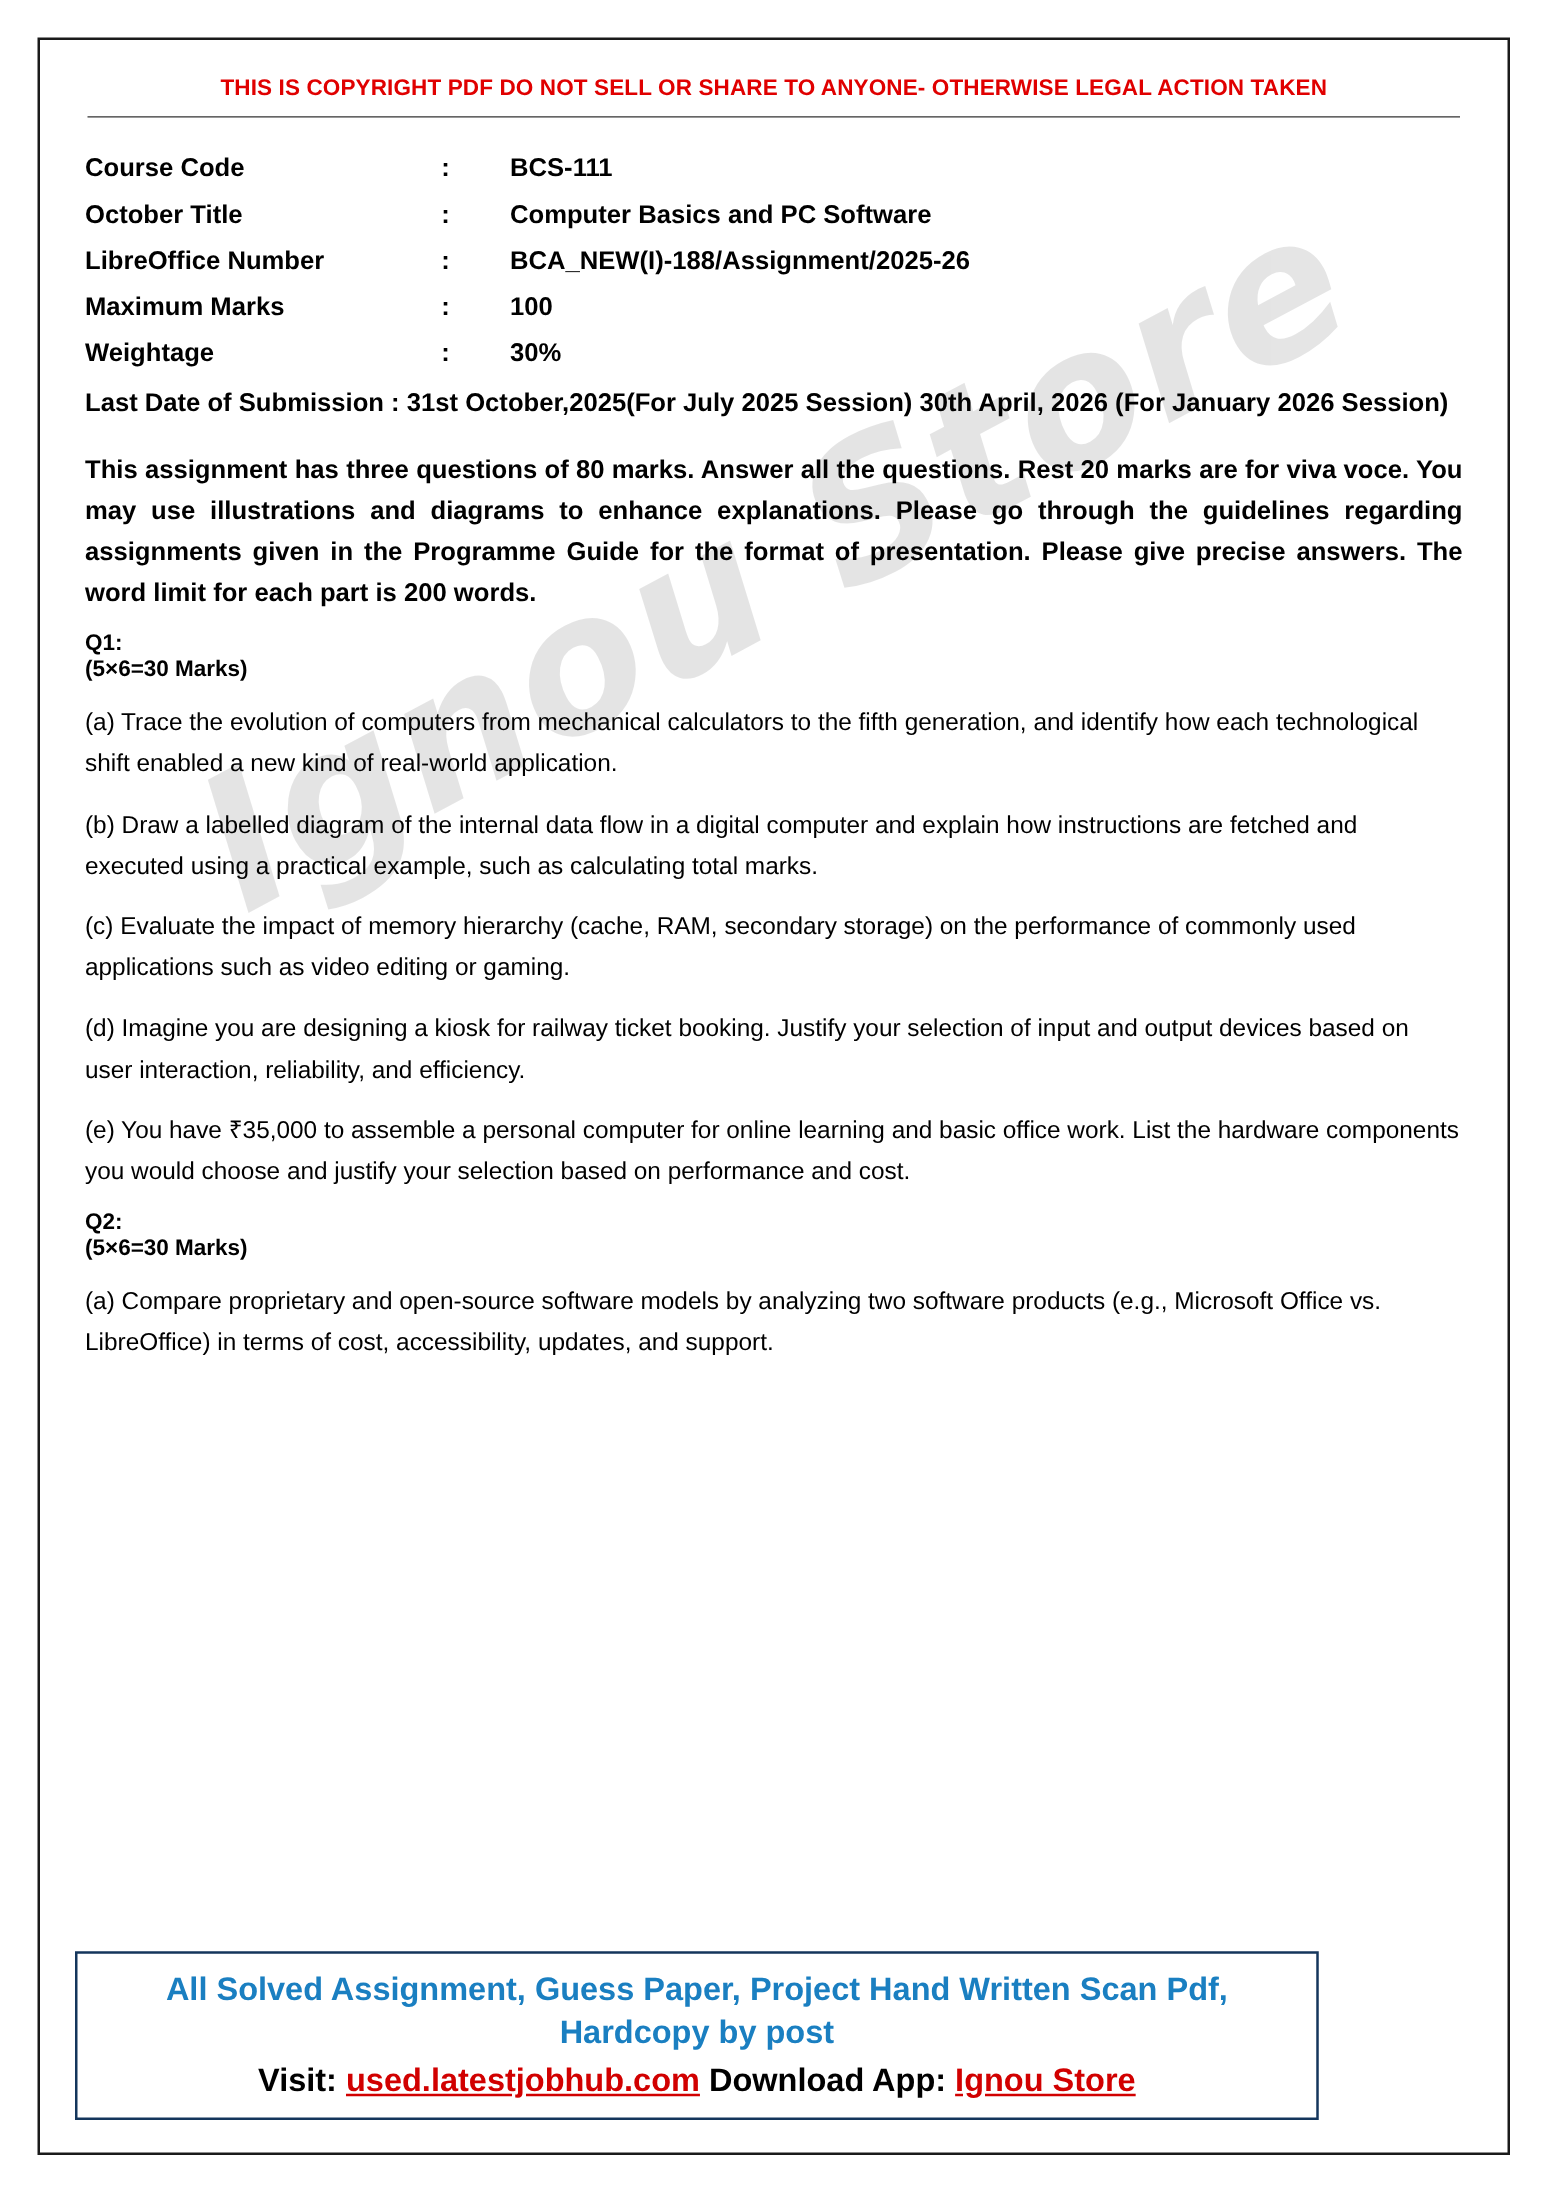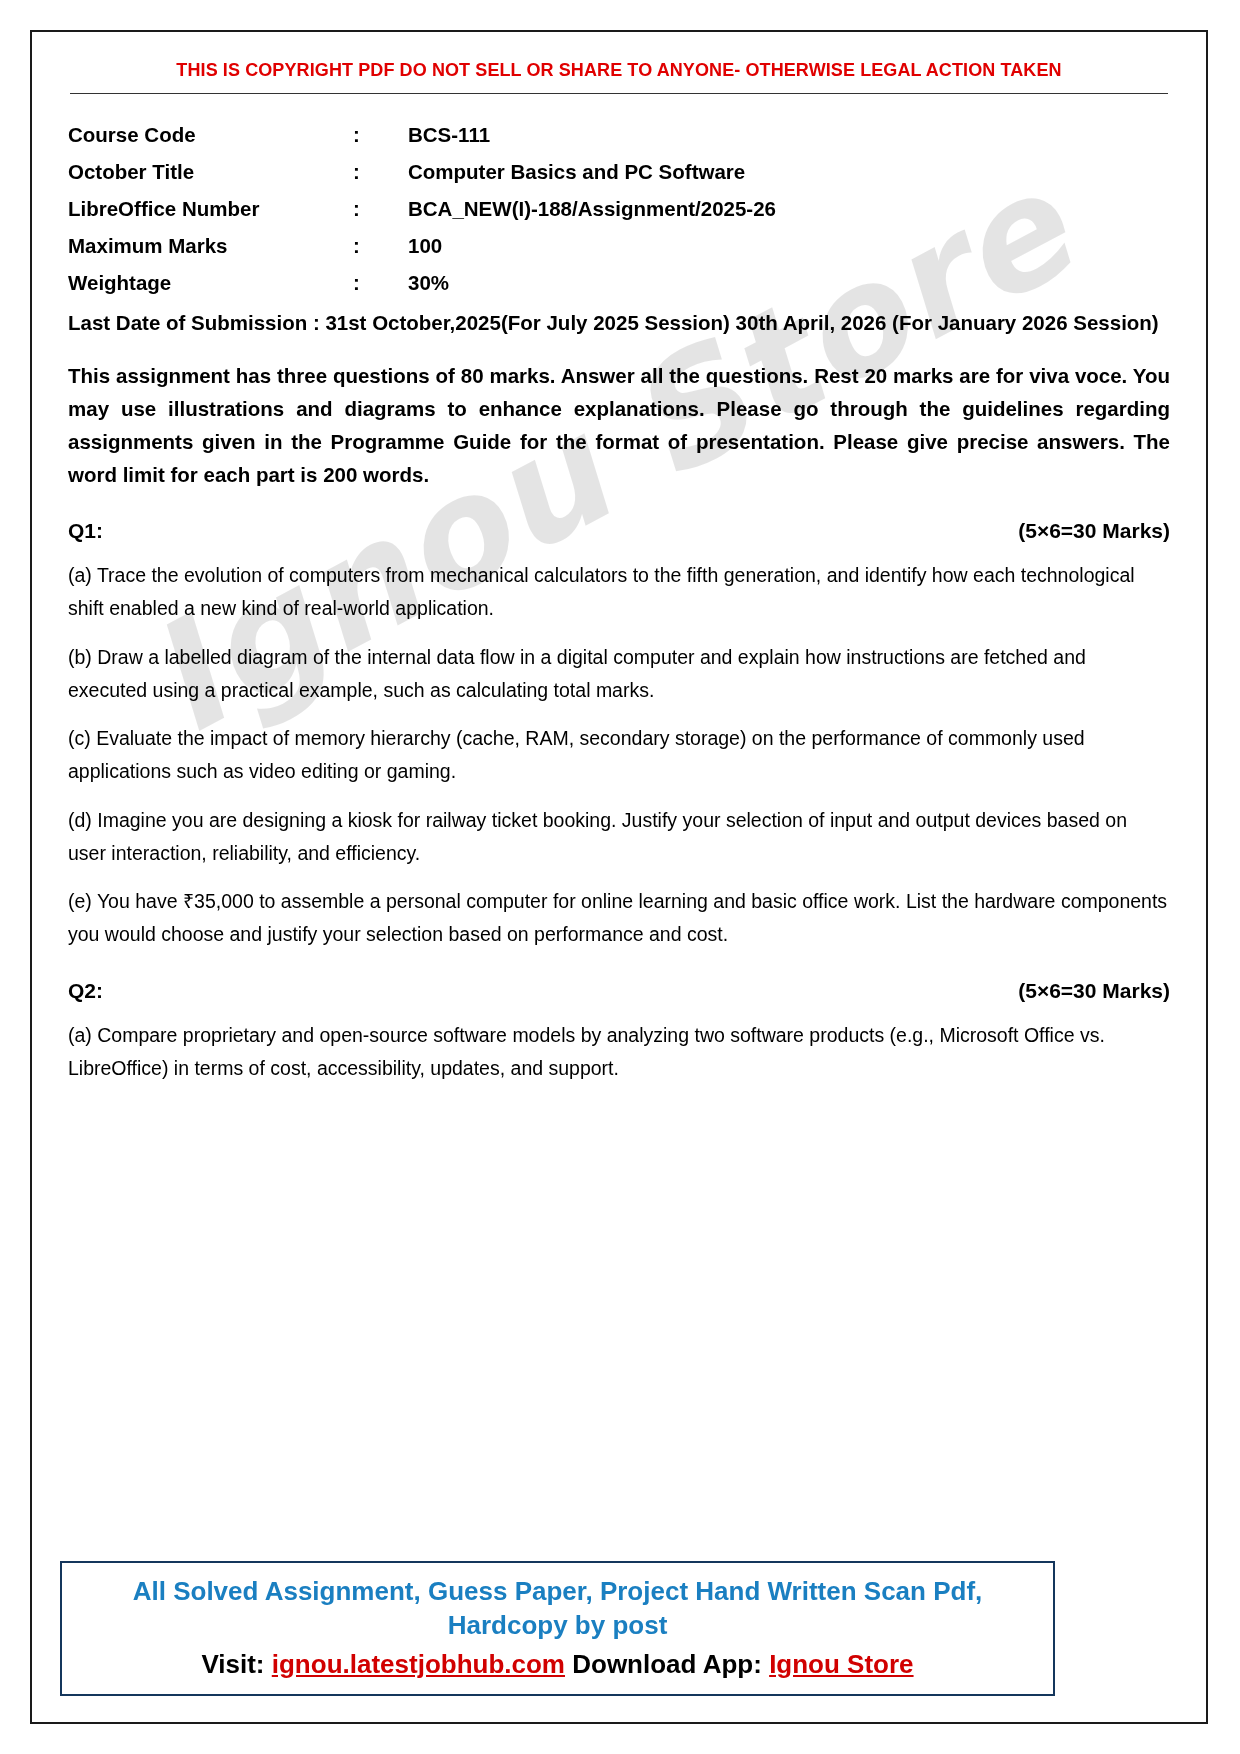--- a/index.html
+++ b/index.html
@@ -85,23 +85,24 @@
     font-size: 20.5px;
     font-weight: 700;
     line-height: 1.62;
     text-align: justify;
     margin: 22px 0 0 0;
   }
   .q-head {
     display: flex;
     justify-content: space-between;
     align-items: baseline;
-    font-size: 21px;
-    font-weight: 700;
-    margin: 28px 0 2px 0;
+    font-size: 18px;
+    font-weight: 700;
+    margin: 13px 0 2px 0;
+    flex-direction: column;
   }
   .q-head .marks { font-weight: 700; }
   .para {
     font-size: 19.5px;
     line-height: 1.68;
     margin: 16px 0 0 0;
     text-align: left;
     font-weight: 400;
   }
   .footer-box {
@@ -196,19 +197,19 @@
     </div>
 
     <p class="para">(a) Compare proprietary and open-source software models by analyzing two software products (e.g., Microsoft Office vs. LibreOffice) in terms of cost, accessibility, updates, and support.</p>
 
   </div>
 
   <div class="footer-box">
     <div class="footer-line1">All Solved Assignment, Guess Paper, Project Hand Written Scan Pdf, Hardcopy by post</div>
     <div class="footer-line2">
       <span>Visit:</span>
-      <span class="footer-link">ignou.latestjobhub.com</span>
+      <span class="footer-link">used.latestjobhub.com</span>
       <span>Download App:</span>
       <span class="footer-link">Ignou Store</span>
     </div>
   </div>
 
 </div>
 
 </body></html>

